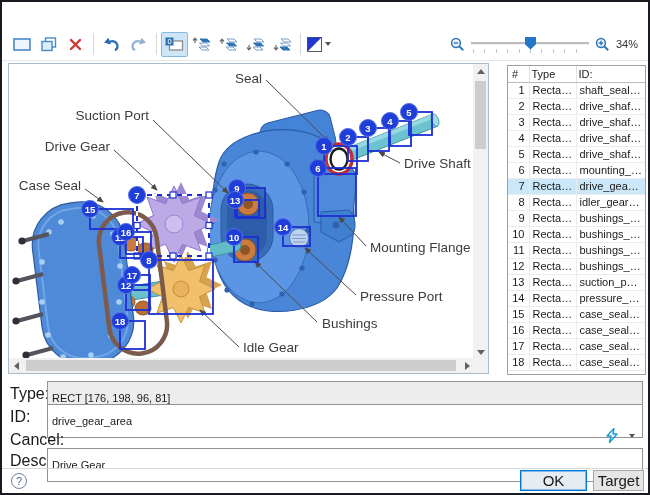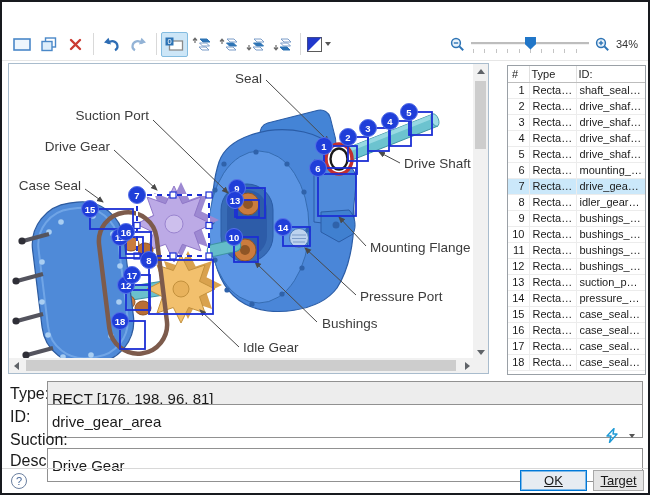--- a/index.html
+++ b/index.html
@@ -65,34 +65,34 @@
   .tablewrap th:last-child { border-right:none; }
   .tablewrap td { height:16px; border-bottom:1px solid #ececec; border-right:1px solid #ececec;
                   padding:0 3px; white-space:nowrap; overflow:hidden; text-overflow:ellipsis; }
   .tablewrap td:first-child { text-align:right; padding-right:4px; }
   .tablewrap td:last-child { border-right:none; }
   .tablewrap tr.selected { background:#cbe8fa; }
 
   
   .flabel { position:absolute; left:8px; font-size:16px; color:#1a1a1a; }
   .ffield { position:absolute; left:45px; height:17px; border:1px solid #919191;
-            background:#fff; font-size:15px; color:#1a1a1a; padding:16px 4px;
+            background:#fff; font-size:11px; color:#1a1a1a; padding:16px 4px;
             display:flex; align-items:center; white-space:nowrap; overflow:hidden; }
   .ffield.readonly { background:#ededed; }
   .target-icons { position:absolute; left:602px; top:426px; display:flex;
                   align-items:center; gap:6px; height:17px; }
 
   
   .footer-sep { position:absolute; left:0; right:0; top:466px; height:1px; background:#d8d8d8; }
   .help-btn { position:absolute; left:9px; top:471px; width:16px; height:16px;
               border:1px solid #6b80a0; border-radius:50%; color:#4a6a9a; font-size:11px;
               display:flex; align-items:center; justify-content:center; }
-  .btn { position:absolute; top:468px; height:21px; font-size:13px; color:#1a1a1a;
+  .btn { position:absolute; top:468px; height:21px; font-size:15px; color:#1a1a1a;
          background:#e5e5e5; border:1px solid #a8a8a8; display:flex;
-         align-items:center; justify-content:center;text-decoration:underline; }
+         align-items:center; justify-content:center; }
   .btn.default { border:1px solid #0078d7; box-shadow:inset 0 0 0 1px #7db8e8; background:#e7ecf2; }
   .btn-ok { left:518px; width:67px; }
   .btn-cancel { left:591px; width:51px; }
 </style>
 </head>
 <body>
 
 <div class="window">
  <div class="inner">
 
@@ -513,21 +513,21 @@
           </tbody>
     </table>
   </div>
 
   <span class="flabel" style="top:383px">Type:</span>
   <div class="ffield readonly" style="top:379px; width:596px">RECT [176, 198, 96, 81]</div>
 
   <span class="flabel" style="top:406px">ID:</span>
   <div class="ffield" style="top:402px; width:596px">drive_gear_area</div>
 
-  <span class="flabel" style="top:429px">Suction:</span>
+  <span class="flabel" style="top:429px">Cancel:</span>
   <div class="target-icons" style="top:425px">
     <svg width="16" height="15" viewBox="0 0 16 15">
       <polygon points="10,0.5 3,8 7,8 5.5,14.5 13,6 9,6" fill="none" stroke="#1e9ad6" stroke-width="1.4" stroke-linejoin="round"></polygon>
     </svg>
     <span class="caret"></span>
   </div>
 
   <span class="flabel" style="top:450px">Description:</span>
   <div class="ffield" style="top:446px; width:596px">Drive Gear</div>
 

